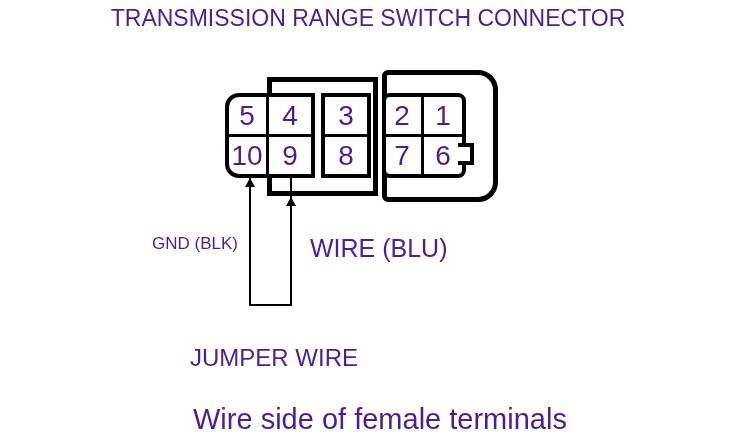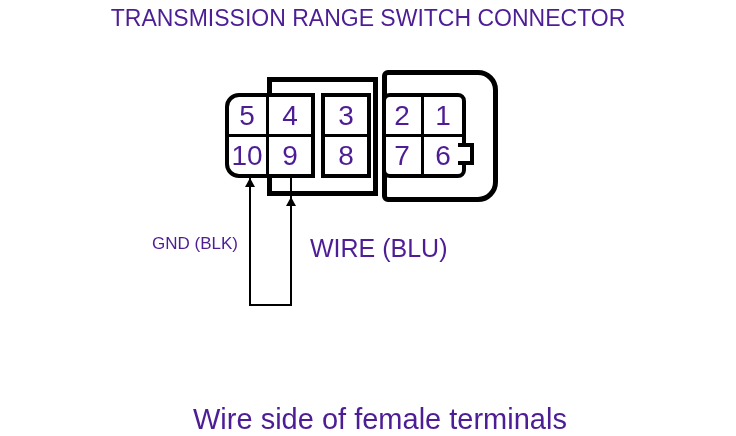--- a/index.html
+++ b/index.html
@@ -109,15 +109,16 @@
   <div>
     <div class="arrow-up arrow-left"></div>
     <div class="arrow-up arrow-right"></div>
     <div class="wire wire-left"></div>
     <div class="wire wire-right"></div>
     <div class="wire wire-bottom"></div>
   </div>
 
   <div class="label label-gnd">GND (BLK)</div>
   <div class="label label-atpp">WIRE (BLU)</div>
+  <div class="label label-jumper">JUMPER WIRE</div>
   <div class="label caption">Wire side of female terminals</div>
 
 </div>
 
 </body></html>

